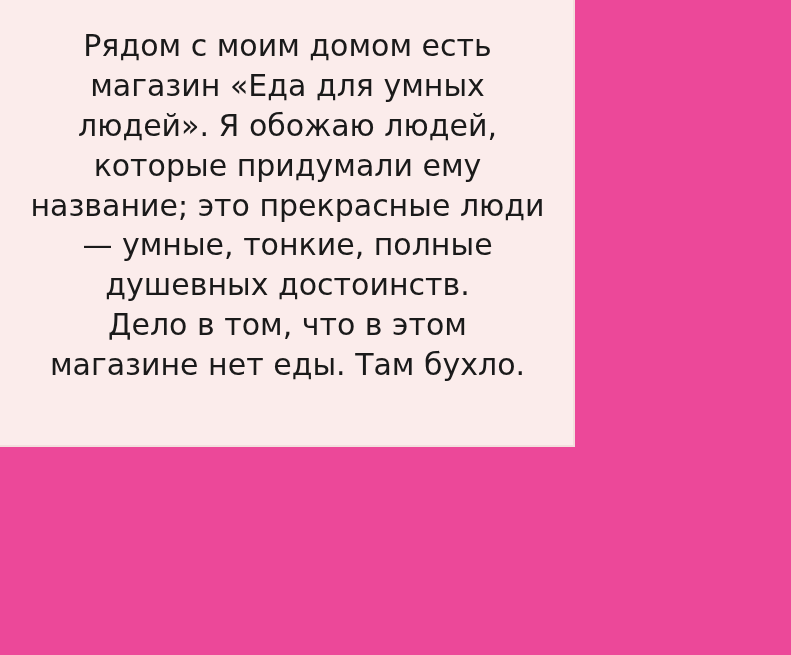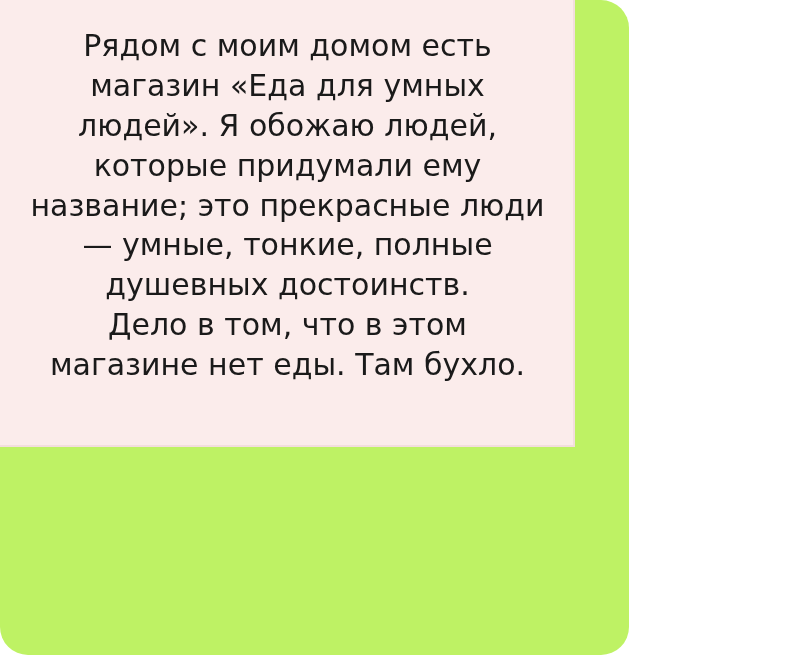--- a/index.html
+++ b/index.html
@@ -9,24 +9,23 @@
   }
   body {
     width: 791px;
     height: 655px;
     background: #ffffff;
     font-family: "DejaVu Sans", sans-serif;
     overflow: hidden;
   }
   #page {
     position: relative;
-    width: 629px;
+    width: 791px;
     height: 655px;
-    background: #bef264;
-    border-radius: 28px;
+    background: #ec4899;
   }
   #quote-card {
     position: absolute;
     left: 0;
     top: 0;
     width: 575px;
     height: 447px;
     background: #fbeceb;
     box-sizing: border-box;
     padding: 26px 8px 0 8px;

